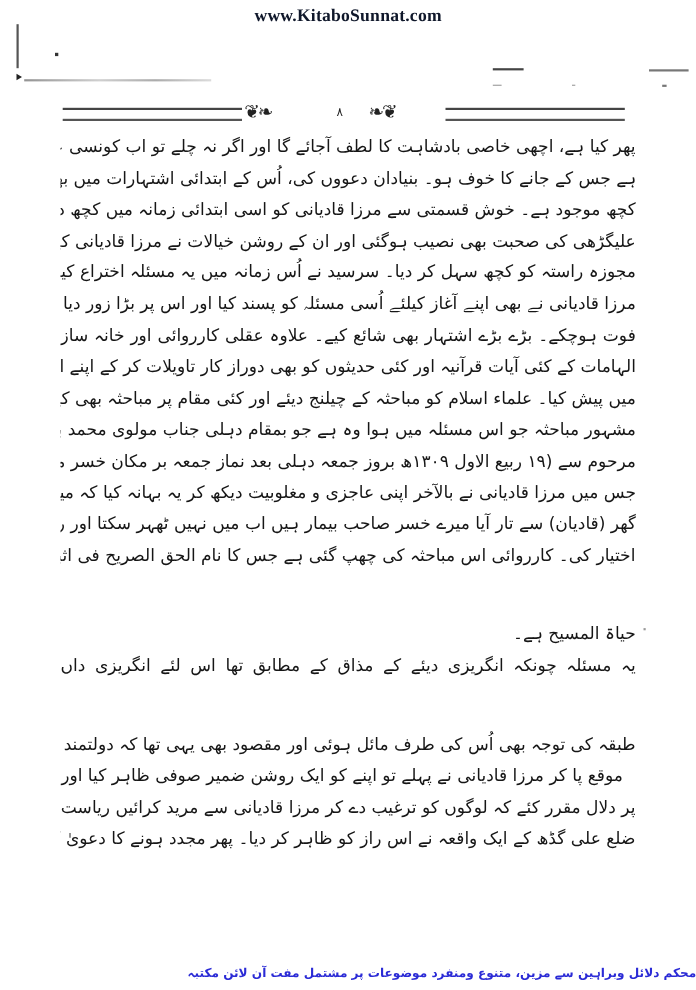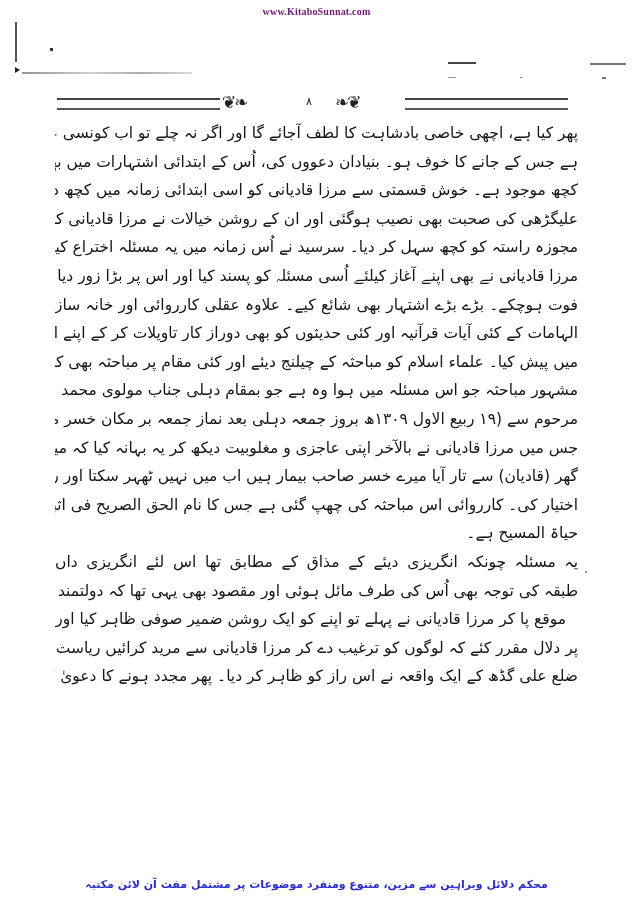--- a/index.html
+++ b/index.html
@@ -16,22 +16,22 @@
       color: #111;
     }
     .site-url {
       position: absolute;
       top: 6px;
       left: 0;
       width: 633px;
       text-align: center;
       font-family: "Liberation Serif", serif;
       font-weight: bold;
-      font-size: 10px;
-      color: #701a75;
+      font-size: 16px;
+      color: #0f172a;
       letter-spacing: 0.2px;
     }
     .scan-artifact {
       position: absolute;
       background: #333;
     }
     .art-vbar { left: 15px; top: 22px; width: 2px; height: 40px; background: #555; }
     .art-dot1 { left: 50px; top: 48px; width: 3px; height: 3px; }
     .art-tri { left: 15px; top: 67px; width: 0; height: 0; background: none;
       border-top: 3px solid transparent; border-bottom: 3px solid transparent; border-left: 5px solid #222; }
@@ -82,31 +82,31 @@
     .line {
       display: block;
       text-align: justify;
       text-align-last: justify;
       white-space: nowrap;
       overflow: hidden;
       height: 28.6px;
     }
     .line.last {
       text-align-last: right;
+      margin-top: 43px;
     }
     .line.indent {
       padding-right: 12px;
     }
 
     .footer-text {
       position: absolute;
       top: 878px;
       left: 0;
       width: 633px;
-      text-align: center;
       direction: rtl;
       font-family: "DejaVu Sans", sans-serif;
       font-weight: bold;
       font-size: 11px;
       color: #2b2bd6;
     }
     .stray-dot {
       position: absolute;
       left: 585px; top: 571px;
       width: 2px; height: 2px;

